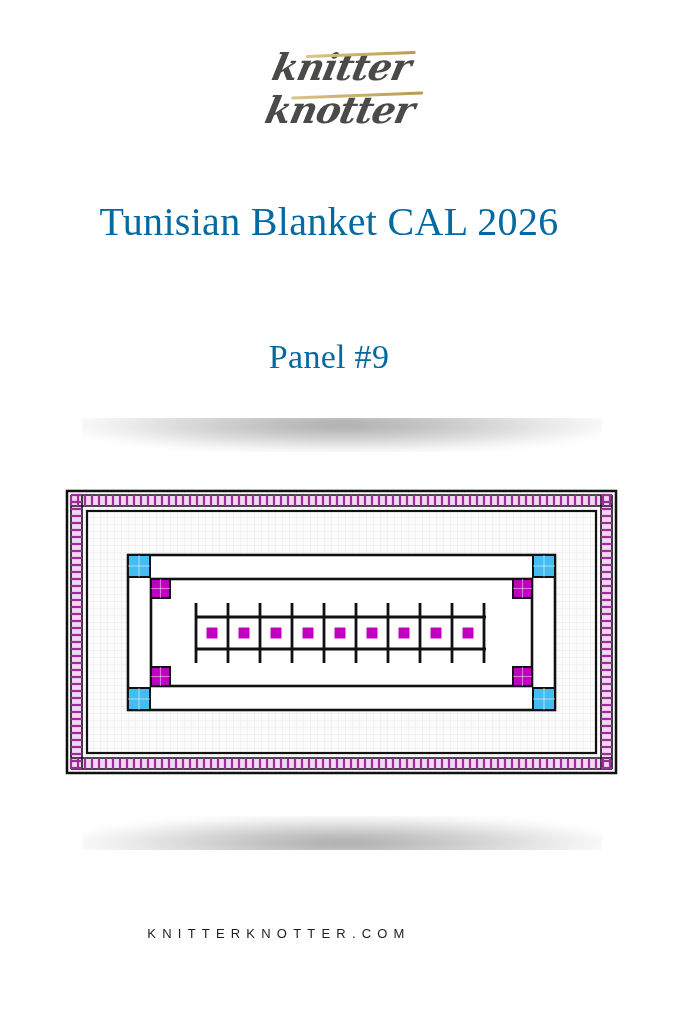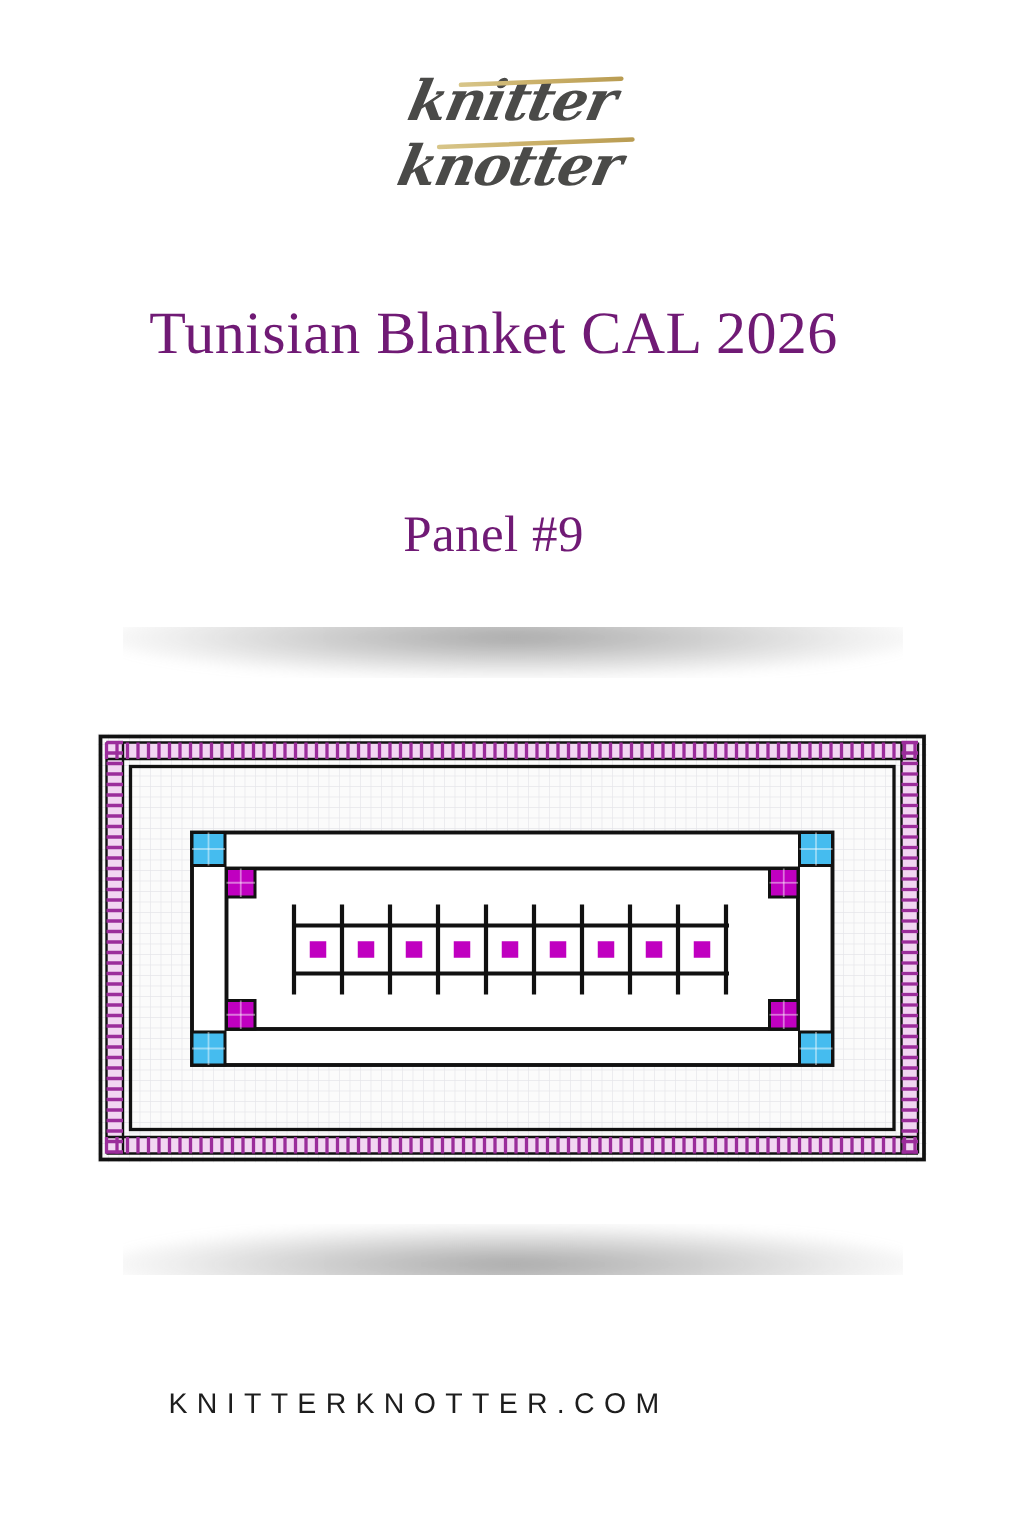--- a/index.html
+++ b/index.html
@@ -55,21 +55,21 @@
   .needle.n1 { top: 4px;  left: 30px; width: 110px; }
   .needle.n2 { top: 2px;  left: 22px; width: 132px; }
 
   
   .title {
     position: absolute;
     left: 0;
     width: 610px;
     text-align: center;
     font-family: "Liberation Serif", serif;
-    color: #701a75;
+    color: #0369a1;
     font-weight: 400;
     padding-left: 48px;
   }
   #main-title {
     top: 196px;
     font-size: 40px;
     line-height: 1.28;
     letter-spacing: 0.3px;
   }
   #panel-title {
@@ -120,21 +120,21 @@
   #chart-svg { display: block; width: 553px; height: 286px; }
 
   
   #footer-url {
     position: absolute;
     top: 926px;
     left: 0;
     width: 552px;
     text-align: center;
     font-family: "Liberation Sans", sans-serif;
-    font-size: 19px;
+    font-size: 13px;
     font-weight: 400;
     letter-spacing: 6.2px;
     color: #1d1d1d;
     text-indent: 6px;
   }
 </style>
 </head>
 <body>
 
 <div id="page">

